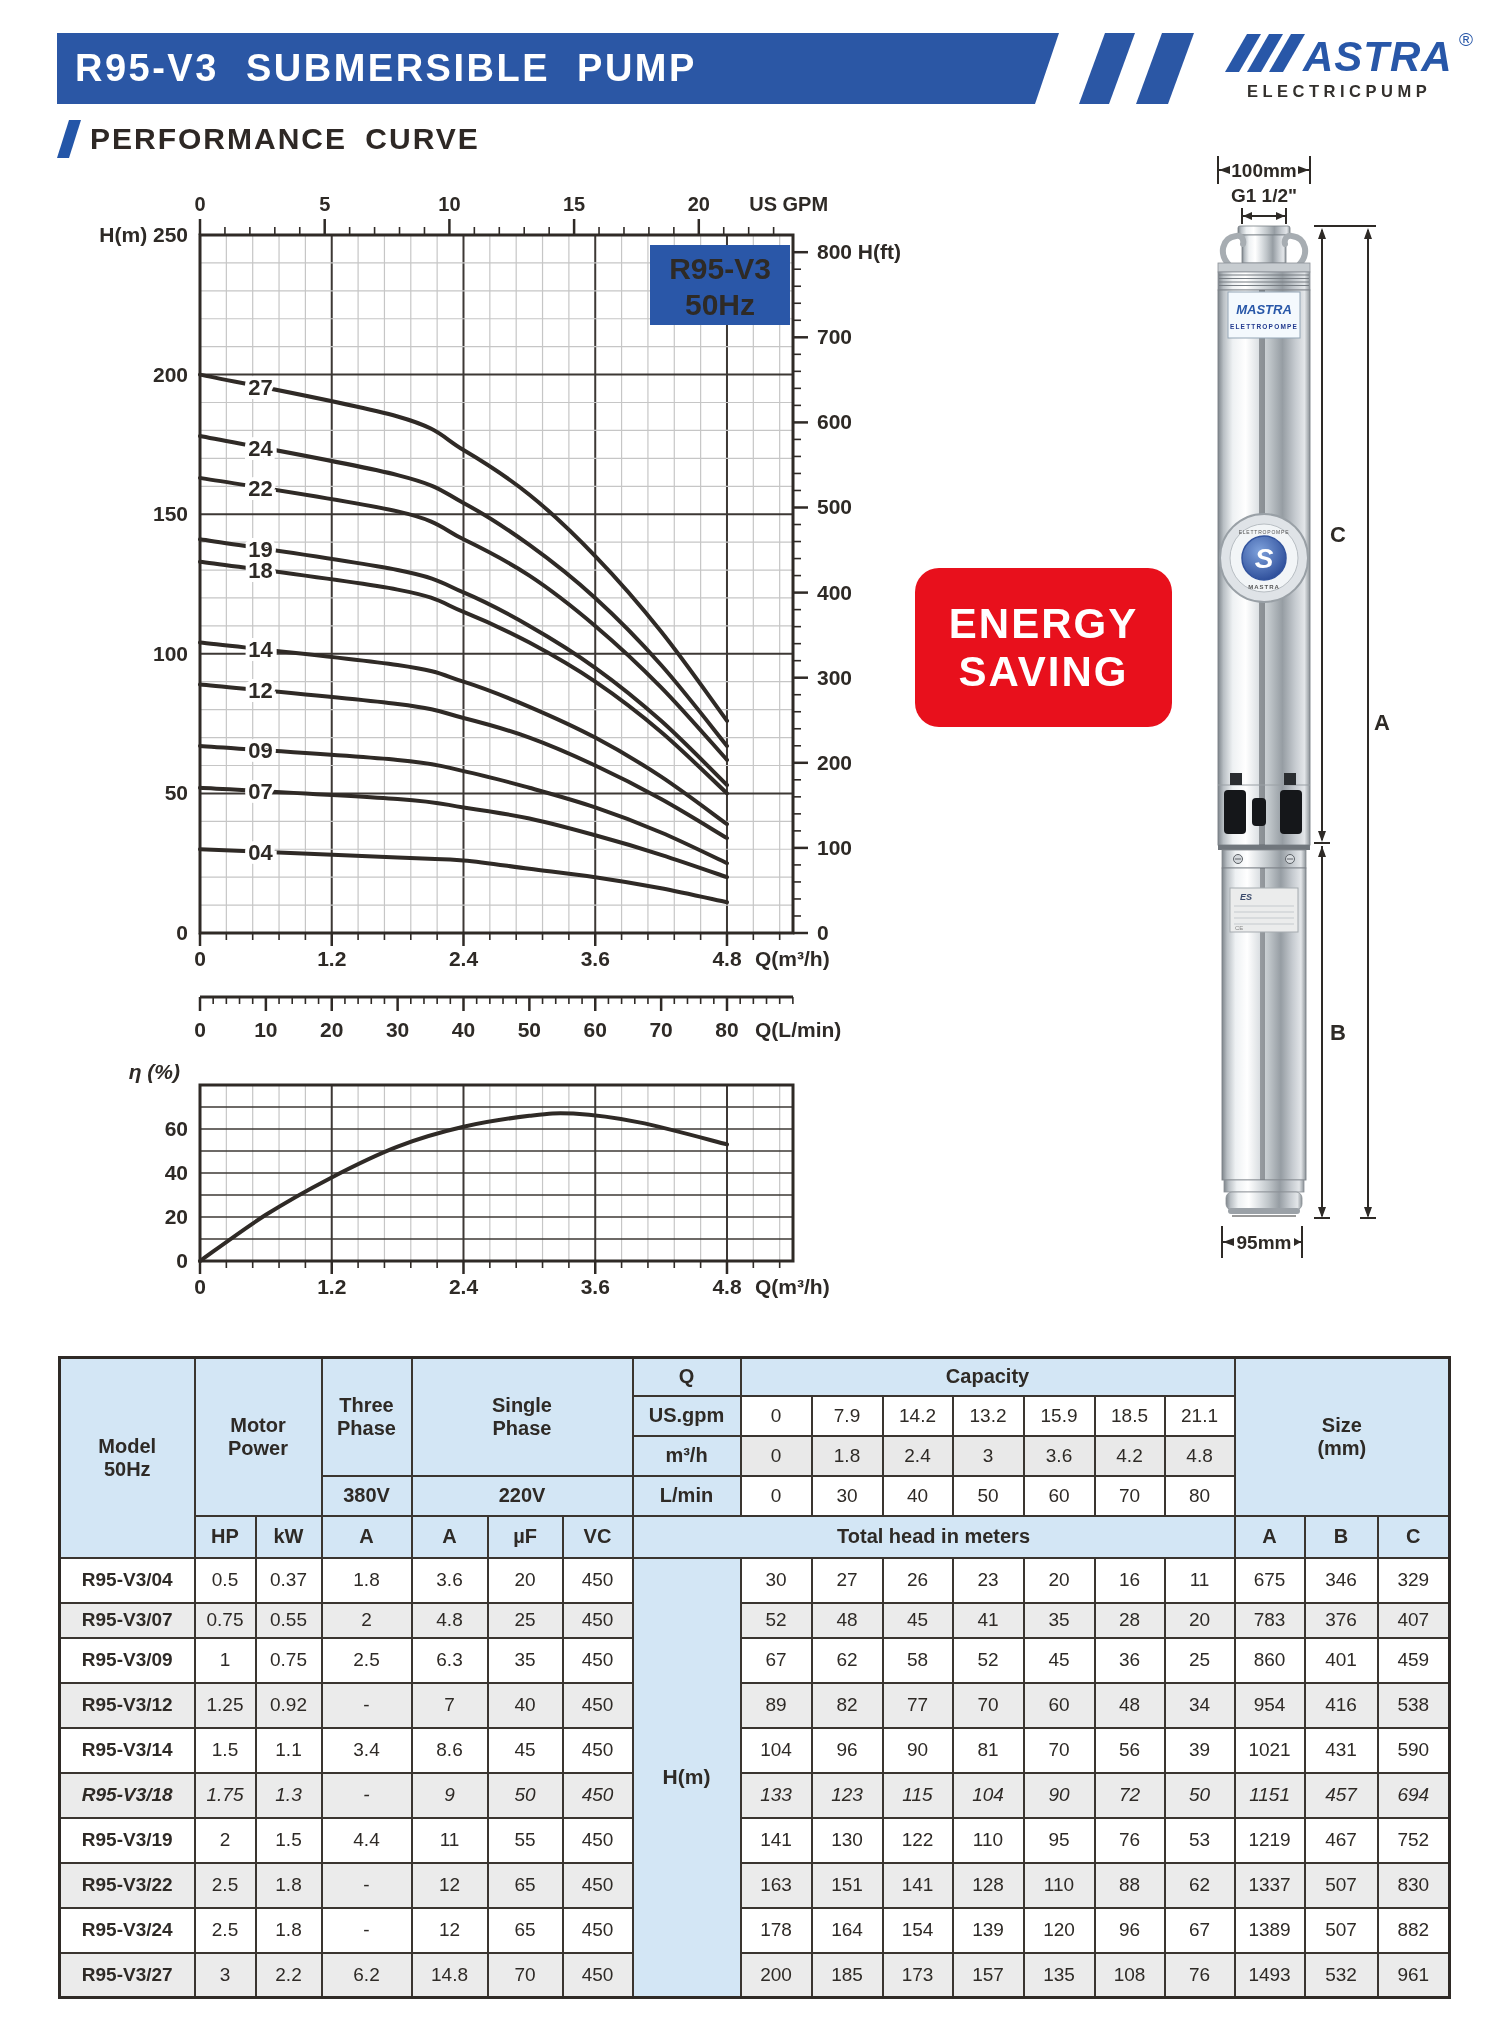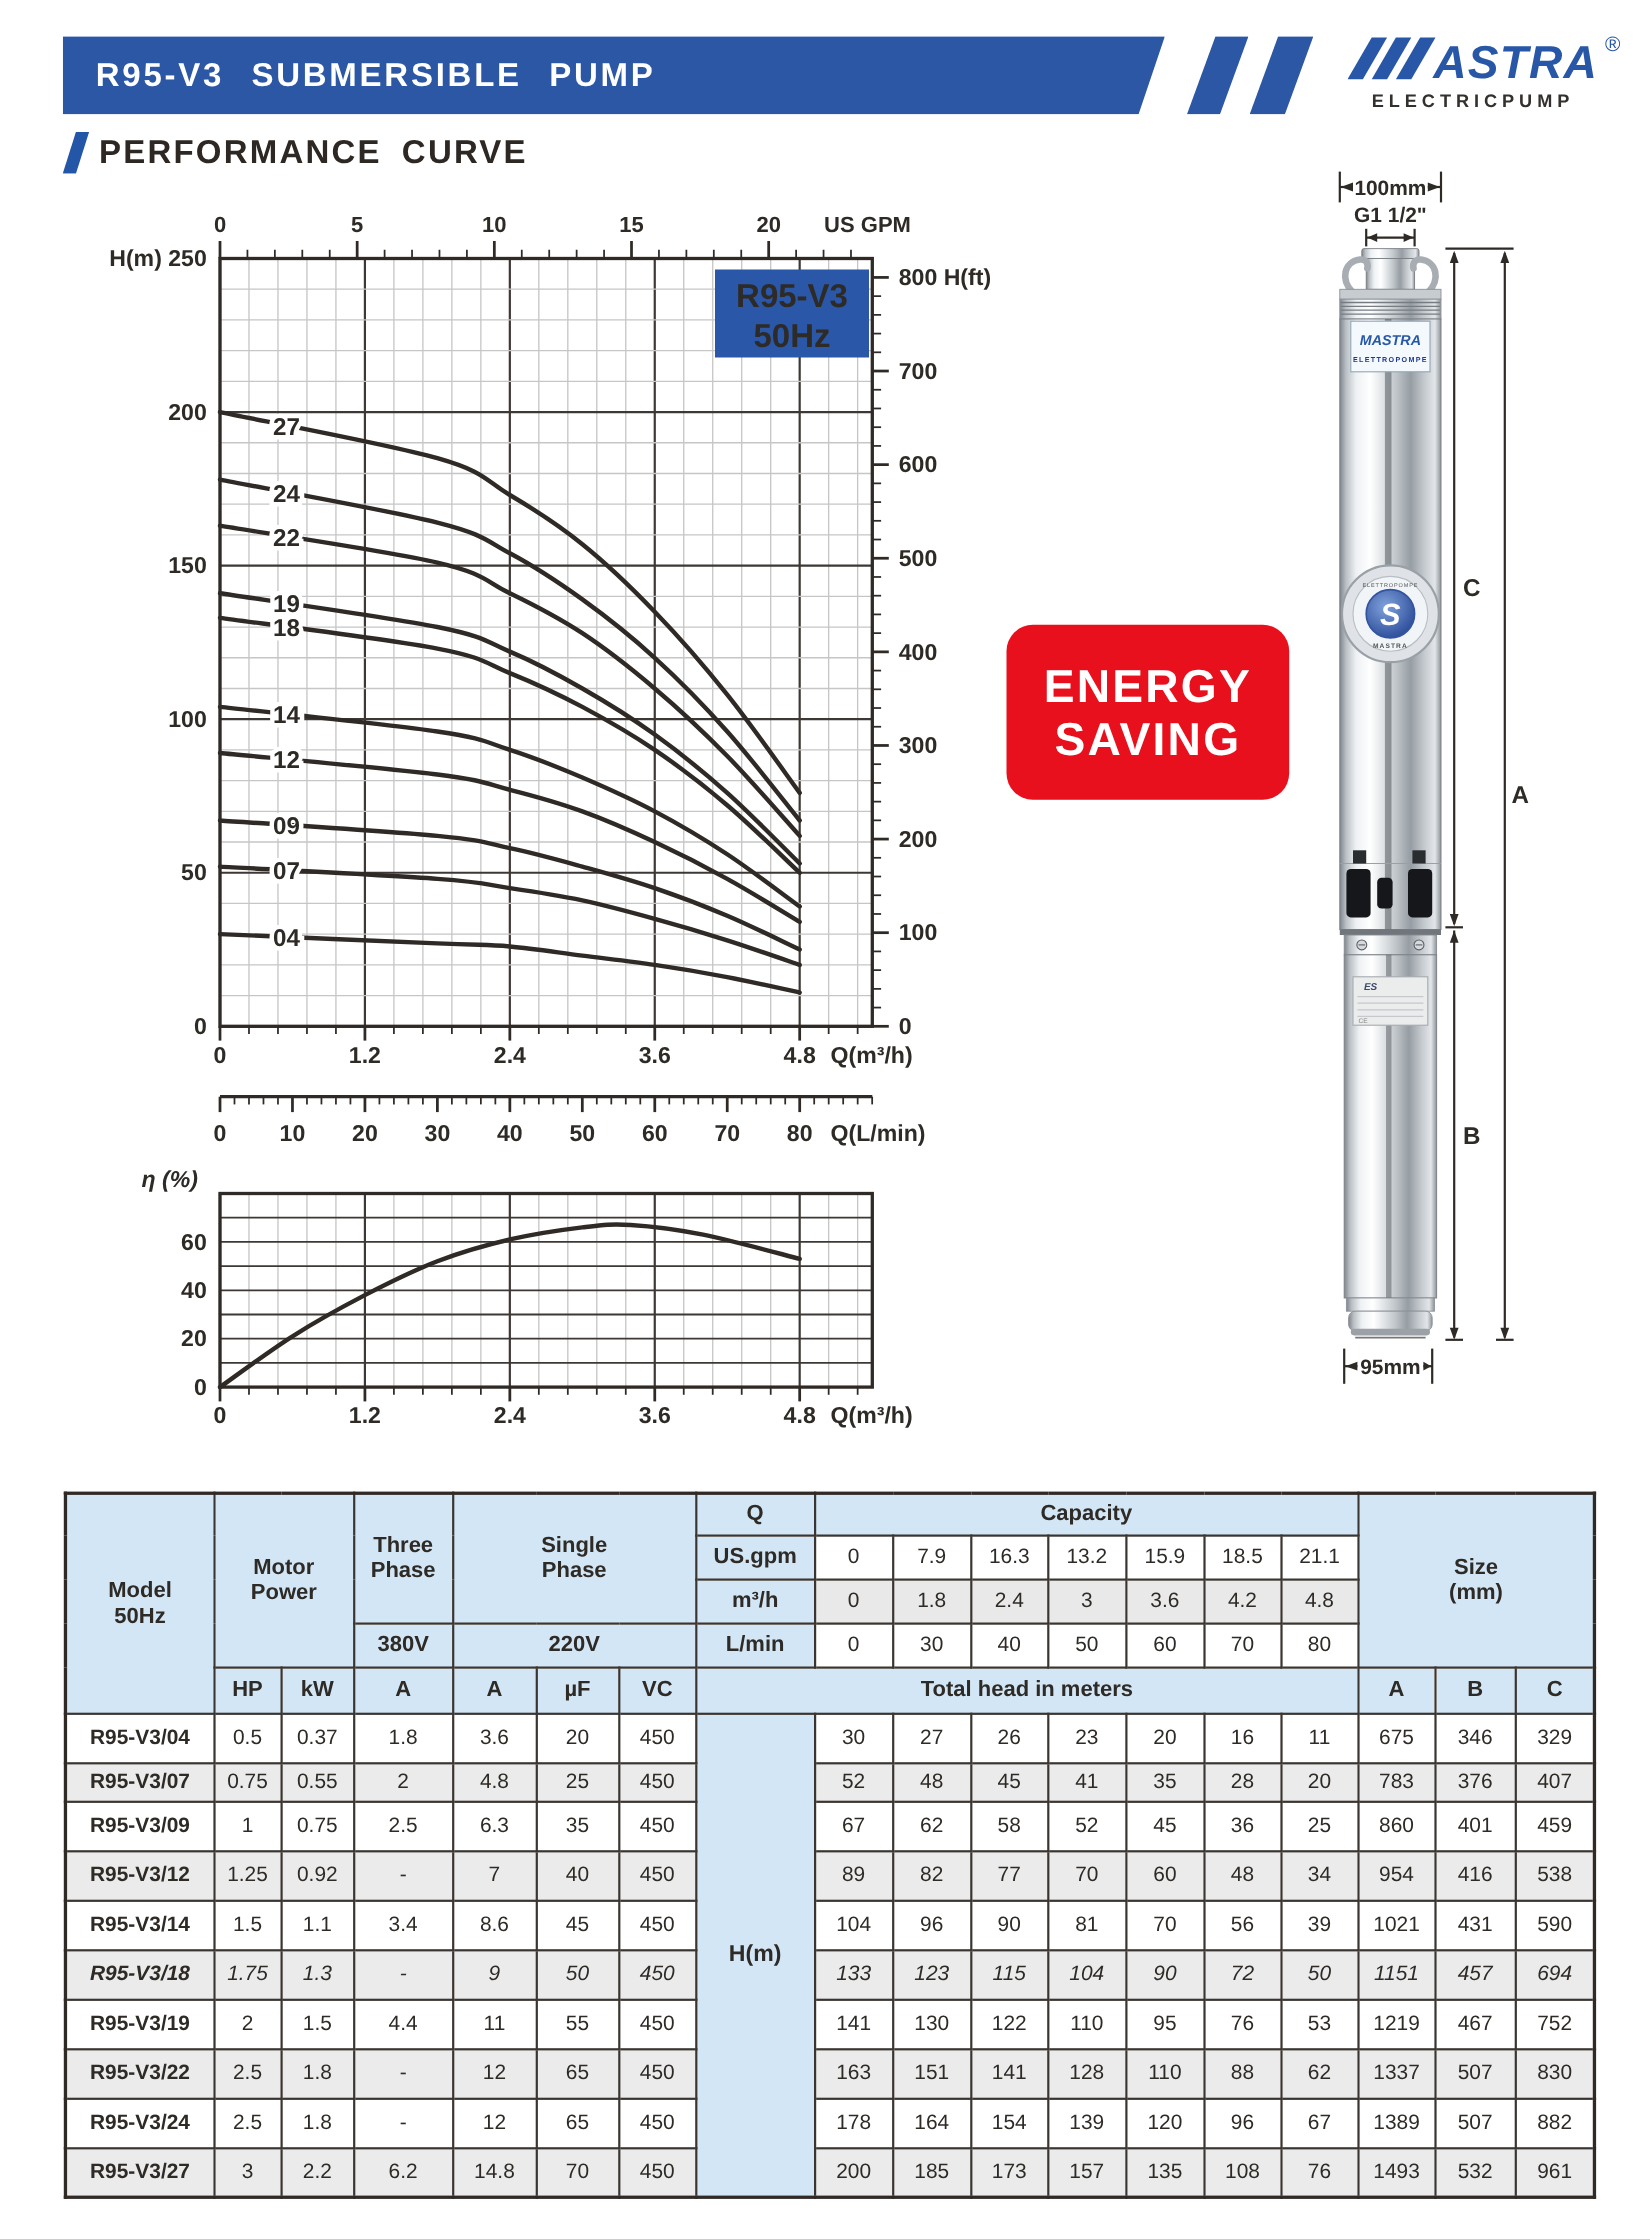--- a/index.html
+++ b/index.html
@@ -2,21 +2,21 @@
 <html><head>
 <meta charset="utf-8">
 <style>
   * { margin:0; padding:0; box-sizing:border-box; }
   body { background:#888; font-family:"Liberation Sans", sans-serif; }
   .page { position:relative; width:1500px; height:2036px; background:#ffffff; overflow:hidden; margin:0 auto; }
 
   
   .title-bar { position:absolute; left:57px; top:33px; width:1002px; height:71px; background:#2b57a5;
     clip-path:polygon(0 0, 100% 0, calc(100% - 24px) 100%, 0 100%); display:flex; align-items:center; }
-  .title-bar span { color:#fff; font-size:30px; font-weight:bold; letter-spacing:2.5px; word-spacing:14px; padding-left:30px; }
+  .title-bar span { color:#fff; font-size:38px; font-weight:bold; letter-spacing:2.5px; word-spacing:14px; padding-left:18px; }
   .hdr-slash { position:absolute; top:33px; height:71px; background:#2b57a5;
     clip-path:polygon(26px 0, 100% 0, calc(100% - 26px) 100%, 0 100%); }
   .hdr-slash.s1 { left:1079px; width:56px; }
   .hdr-slash.s2 { left:1136px; width:58px; }
 
   .brand { position:absolute; left:1225px; top:20px; width:260px; height:84px; }
 
   
   .section-title { position:absolute; display:flex; align-items:center; }
   .section-title .slash { width:24px; height:38px; background:#2456a8; clip-path:polygon(12px 0,24px 0,12px 38px,0 38px); margin-right:9px; }
@@ -584,21 +584,21 @@
 Phase</td>
           <td class="hd">Q</td>
           <td class="hd" colspan="7">Capacity</td>
           <td class="hd" colspan="3" rowspan="4">Size
 (mm)</td>
         </tr>
         <tr style="height: 40px;">
           <td class="hd">US.gpm</td>
           <td class="val">0</td>
           <td class="val">7.9</td>
-          <td class="val">16.3</td>
+          <td class="val">14.2</td>
           <td class="val">13.2</td>
           <td class="val">15.9</td>
           <td class="val">18.5</td>
           <td class="val">21.1</td>
         </tr>
         <tr style="height: 40px;">
           <td class="hd">m³/h</td>
           <td class="valg">0</td>
           <td class="valg">1.8</td>
           <td class="valg">2.4</td>

